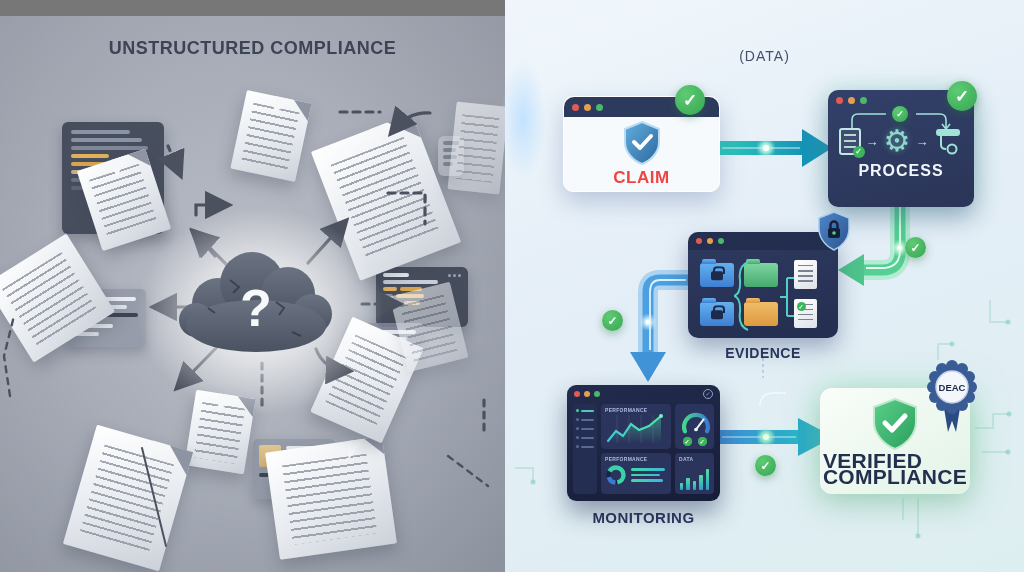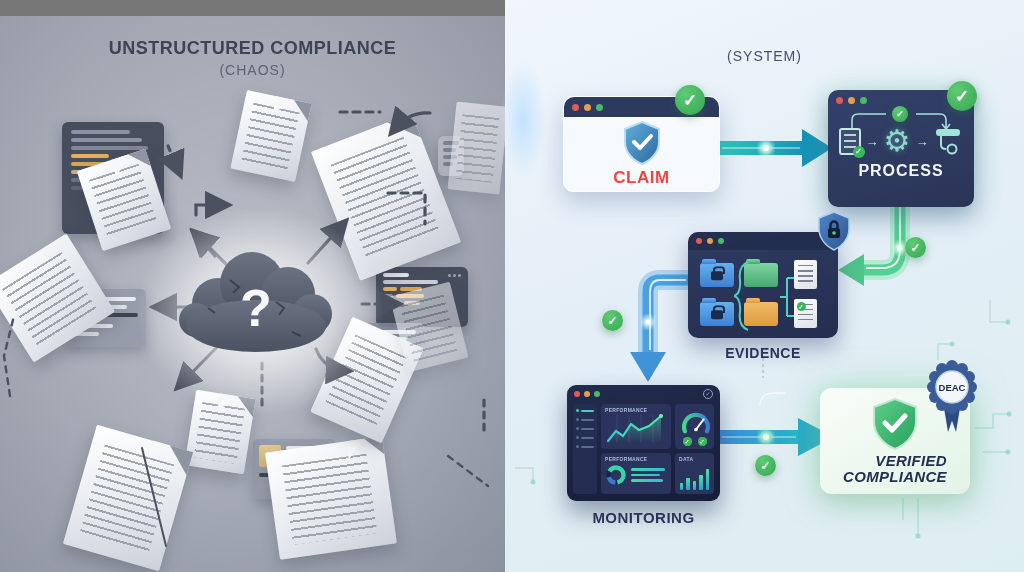--- a/index.html
+++ b/index.html
@@ -117,35 +117,34 @@
     font-size:6px; font-weight:800; display:flex; align-items:center; justify-content:center; }
   .donut-row { display:flex; align-items:center; gap:4px; margin-top:2px; }
   .donut-lines { display:flex; flex-direction:column; gap:3px; flex:1; }
   .donut-lines i { height:2.5px; border-radius:2px; background:linear-gradient(90deg,#43d8a8,#3fb6d8); }
   .bars { position:absolute; left:5px; right:5px; bottom:4px; height:22px; display:flex; align-items:flex-end; gap:3px; }
   .bars i { flex:1; border-radius:1px; background:linear-gradient(#52e0a6,#2f9ec8); }
 
   .verified-card { position:absolute; left:820px; top:388px; width:150px; height:106px; border-radius:12px;
     background:linear-gradient(145deg,#f9fdf9,#e2f3e6); box-shadow:0 10px 26px rgba(90,140,110,.25), 0 0 34px rgba(120,225,160,.5);
     display:flex; flex-direction:column; align-items:center; justify-content:center; gap:2px; }
-  .verified-label { text-align:right; font-size:15px; line-height:16px; font-weight:800; color:#22304f; letter-spacing:.3px;font-style:italic; }
+  .verified-label { text-align:left; font-size:21px; line-height:16px; font-weight:800; color:#22304f; letter-spacing:.3px; }
   .rosette { position:absolute; left:926px; top:360px; width:52px; height:74px; }
 
   .flow-svg, .scene-svg, .circuit-svg { position:absolute; left:0; top:0; pointer-events:none; }
 </style>
 </head>
 <body>
 
 <div class="canvas">
 
   <div class="half-left">
     <div class="vignette"></div>
 
     <div class="l-title">UNSTRUCTURED COMPLIANCE</div>
-    <div class="l-sub">(CHAOS)</div>
 
     <div class="panel-dark" style="left:62px; top:106px; width:102px; height:112px;">
       <div class="prow" style="background:#8a93a5;width:70%"></div>
       <div class="prow" style="background:#8a93a5;width:85%"></div>
       <div class="prow" style="background:#7f8798;width:92%"></div>
       <div class="prow" style="background:#e0b05c;width:45%"></div>
       <div class="prow" style="background:#d9a54e;width:60%"></div>
       <div class="prow" style="background:#c9b089;width:88%"></div>
       <div class="prow" style="background:#6a7284;width:55%"></div>
       <div class="prow" style="background:#5f6678;width:40%"></div>
@@ -318,21 +317,21 @@
         <circle cx="1008" cy="452" r="2.5"></circle>
       <circle cx="1008" cy="322" r="2.5"></circle>
         <circle cx="533" cy="482" r="2.5"></circle>
       <circle cx="918" cy="536" r="2.5"></circle>
         <circle cx="952" cy="344" r="2.5"></circle>
     </g>
     <path d="M760,406 q0,-13 14,-13 h12" stroke="rgba(255,255,255,.65)" stroke-width="1.5" fill="none"></path>
     <path d="M763,358 v20" stroke="rgba(90,130,170,.35)" stroke-width="1.5" stroke-dasharray="3 3" fill="none"></path>
   </svg>
 
-  <div class="r-sub">(SYSTEM)</div>
+  <div class="r-sub">(DATA)</div>
 
   <svg class="flow-svg" width="1024" height="572" viewBox="0 0 1024 572">
     <defs>
       <linearGradient id="tealArrow" x1="0" y1="0" x2="1" y2="0">
         <stop offset="0" stop-color="#2ec8ba"></stop>
           <stop offset="1" stop-color="#1693b8"></stop>
       </linearGradient>
       <linearGradient id="blueArrow" x1="0" y1="0" x2="1" y2="0">
         <stop offset="0" stop-color="#3f8fd6"></stop>
           <stop offset="1" stop-color="#27b4c8"></stop>

